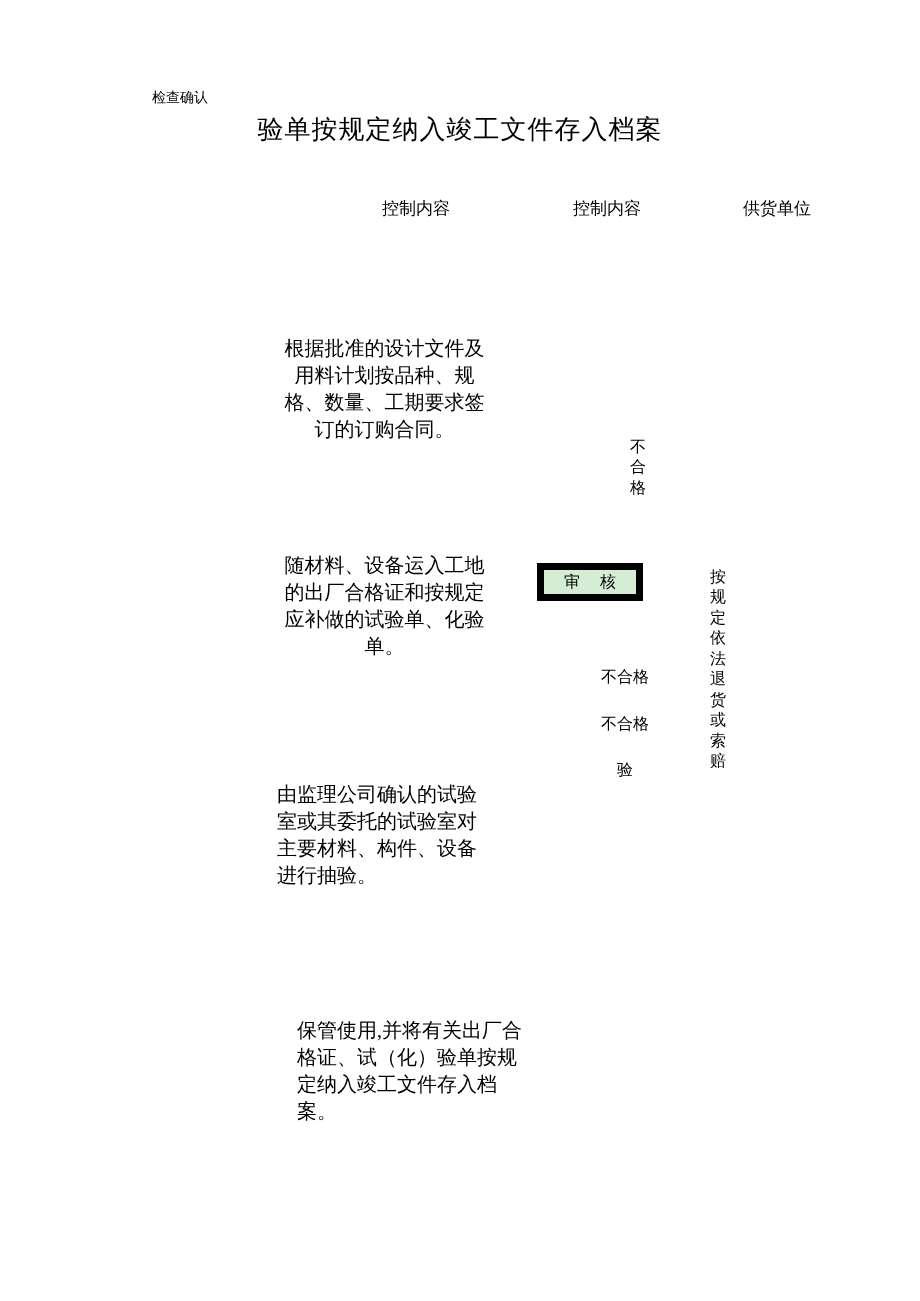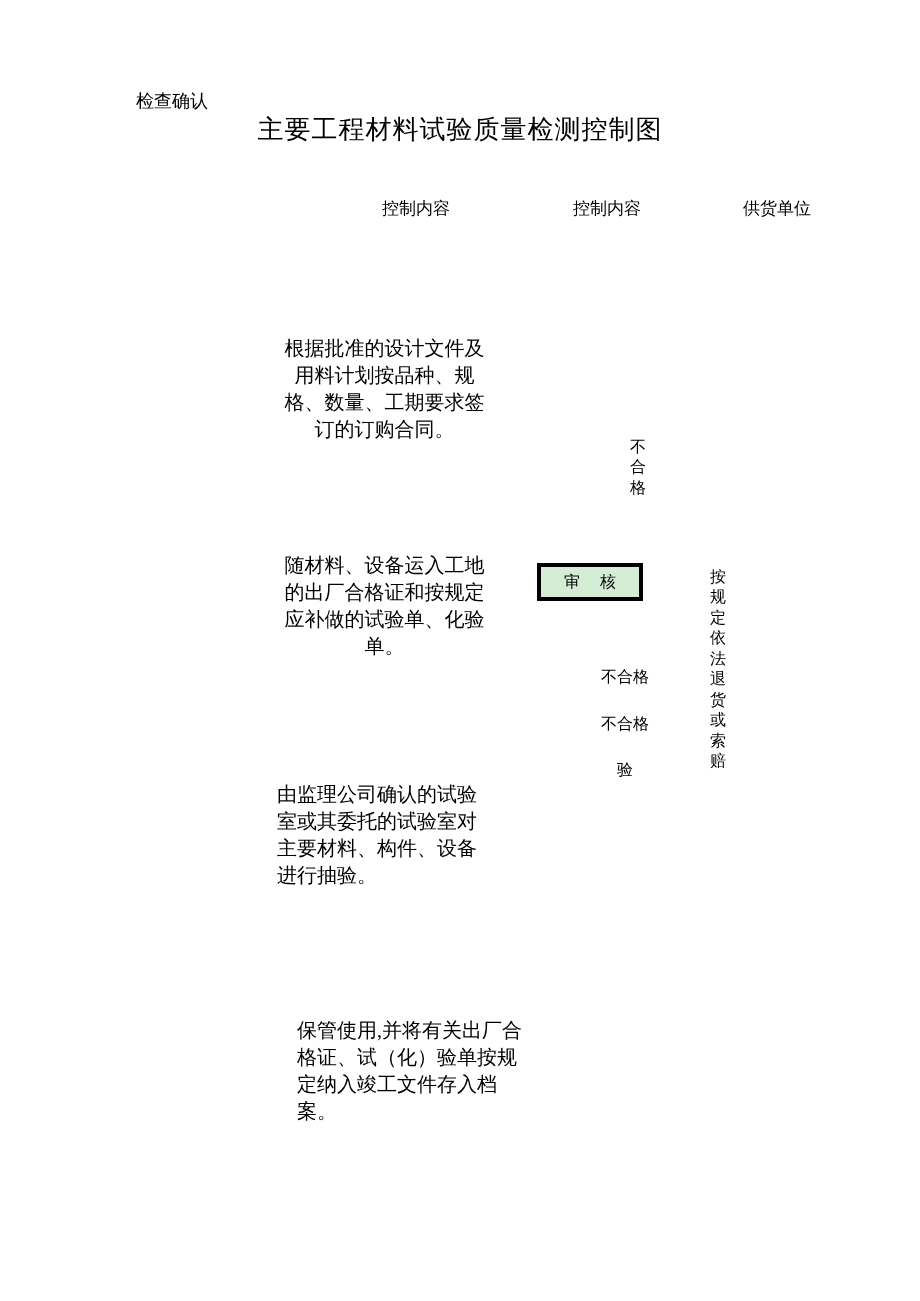--- a/index.html
+++ b/index.html
@@ -10,23 +10,23 @@
     body {
       width: 920px;
       height: 1301px;
       background: #ffffff;
       font-family: "SimSun", "宋体", serif;
       position: relative;
       color: #000;
     }
     .corner-text {
       position: absolute;
-      left: 136px;
+      left: 152px;
       top: 89px;
-      font-size: 18px;
+      font-size: 14px;
     }
     .main-title {
       position: absolute;
       left: 0;
       right: 0;
       top: 112px;
       text-align: center;
       font-size: 26px;
       font-weight: normal;
       letter-spacing: 1px;
@@ -85,21 +85,21 @@
       left: 709px;
       top: 567px;
     }
     .audit-box {
       position: absolute;
       left: 537px;
       top: 563px;
       width: 106px;
       height: 38px;
       background: #d5edd5;
-      border: 4px solid #000000;
+      border: 7px solid #000000;
       display: flex;
       align-items: center;
       justify-content: center;
       font-size: 16px;
       letter-spacing: 8px;
       padding-left: 8px;
     }
     .label-bhg1 {
       position: absolute;
       left: 601px;
@@ -117,21 +117,21 @@
       left: 617px;
       top: 760px;
       font-size: 16px;
     }
   </style>
 </head>
 <body>
 
 <div class="corner-text">检查确认</div>
 
-<div class="main-title">主要工程材料试验质量检测控制图</div>
+<div class="main-title">验单按规定纳入竣工文件存入档案</div>
 
 <div class="col-header col1">控制内容</div>
 <div class="col-header col2">控制内容</div>
 <div class="col-header col3">供货单位</div>
 
 <div class="block block1">根据批准的设计文件及用料计划按品种、规格、数量、工期要求签订的订购合同。</div>
 <div class="block block2">随材料、设备运入工地的出厂合格证和按规定应补做的试验单、化验单。</div>
 <div class="block block3">由监理公司确认的试验室或其委托的试验室对主要材料、构件、设备进行抽验。</div>
 <div class="block block4">保管使用,并将有关出厂合格证、试（化）验单按规定纳入竣工文件存入档案。</div>
 

